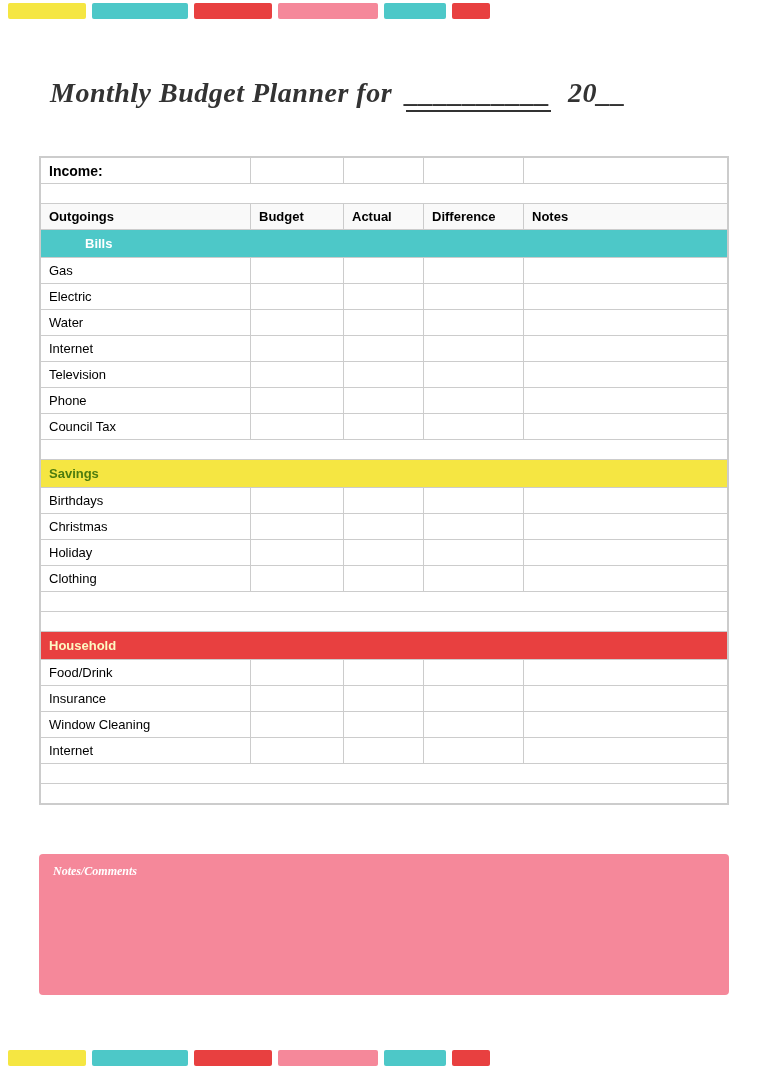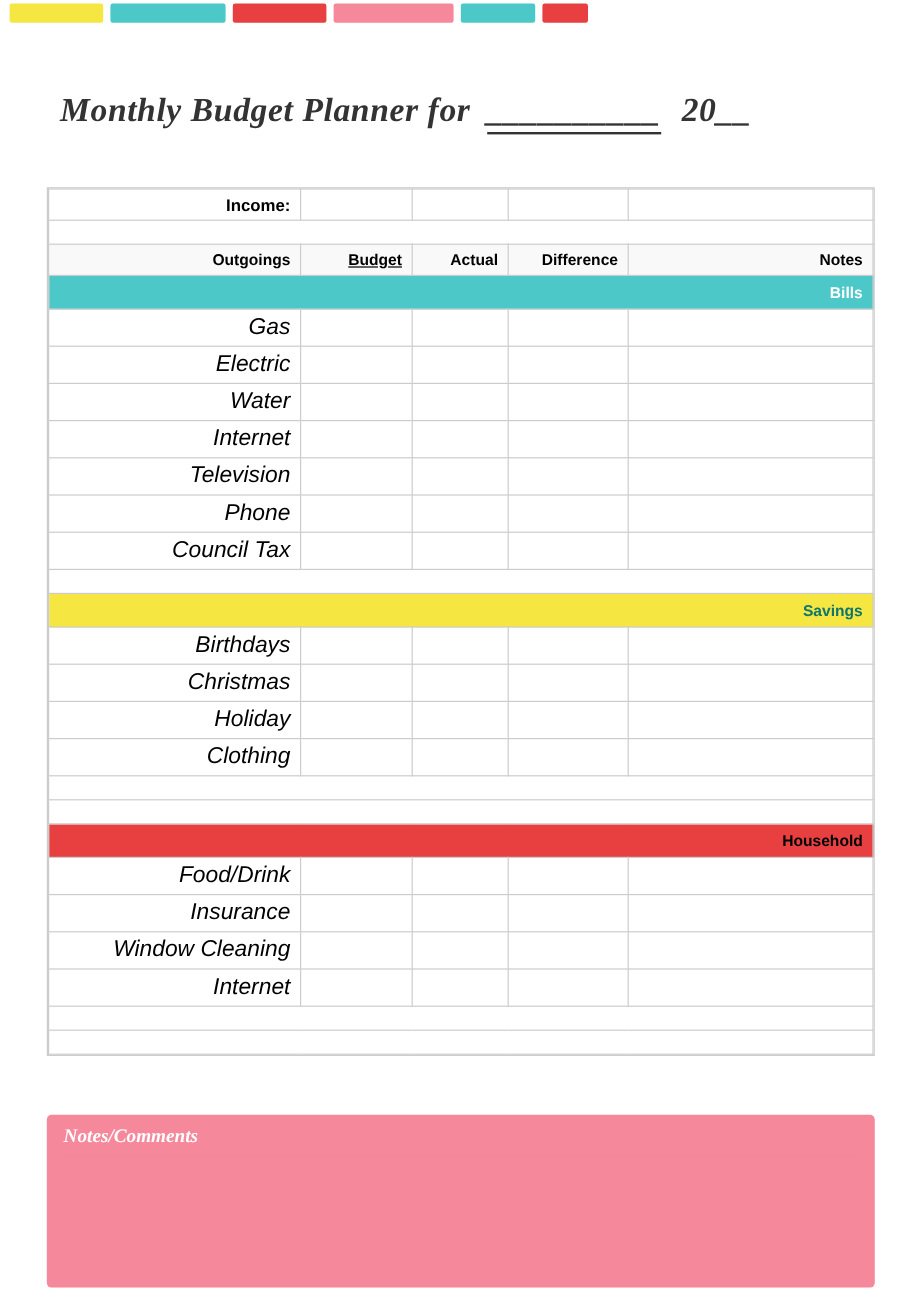--- a/index.html
+++ b/index.html
@@ -61,21 +61,20 @@
     .table-container {
       width: 690px;
       margin: 0 auto;
       border: 1px solid #ccc;
     }
 
     table {
       width: 100%;
       border-collapse: collapse;
       font-size: 13.5px;
-      text-align: right;
     }
 
     table td {
       border: 1px solid #ccc;
       padding: 4px 8px;
       height: 26px;
     }
 
     
     .income-row td {
@@ -102,58 +101,57 @@
       background: #4DC8C8;
       color: #fff;
       font-weight: bold;
       font-size: 13px;
       height: 28px;
       padding-left: 44px;
     }
 
     .cat-savings td {
       background: #F5E642;
-      color: #0f766e;
+      color: #4d7c0f;
       font-weight: bold;
       font-size: 13px;
       height: 28px;
     }
 
     .cat-household td {
       background: #E84040;
-      color: #000000;
+      color: #fef9c3;
       font-weight: bold;
       font-size: 13px;
       height: 28px;
     }
 
     
     .data-row td {
       background: #fff;
       font-size: 13.5px;
     }
 
     .data-row td:first-child {
-      font-size: 19px;
-      font-style: italic;
+      font-size: 13px;
     }
 
     
     .notes-box {
       width: 690px;
       margin: 12px auto 0 auto;
       background: #F5889A;
       border-radius: 4px;
       padding: 10px 14px;
       min-height: 120px;
     }
 
     .notes-label {
       color: #fff;
-      font-size: 16px;
+      font-size: 12px;
       font-style: italic;
       font-weight: bold;
       font-family: Georgia, serif;
       margin-bottom: 6px;
     }
 
     .notes-content {
       background: #F5889A;
       min-height: 100px;
     }
@@ -163,21 +161,21 @@
       width: 100%;
       display: flex;
       align-items: center;
       padding: 3px 8px;
       gap: 6px;
       margin-top: 12px;
       height: 28px;
     }
 
     .col-label { width: 210px; }
-    .col-budget { width: 93px; text-decoration: underline; }
+    .col-budget { width: 93px; }
     .col-actual { width: 80px; }
     .col-diff { width: 100px; }
     .col-notes { width: auto; }
   </style>
 </head>
 <body>
 
 <div class="page-wrapper">
 
   <div class="color-bar">

